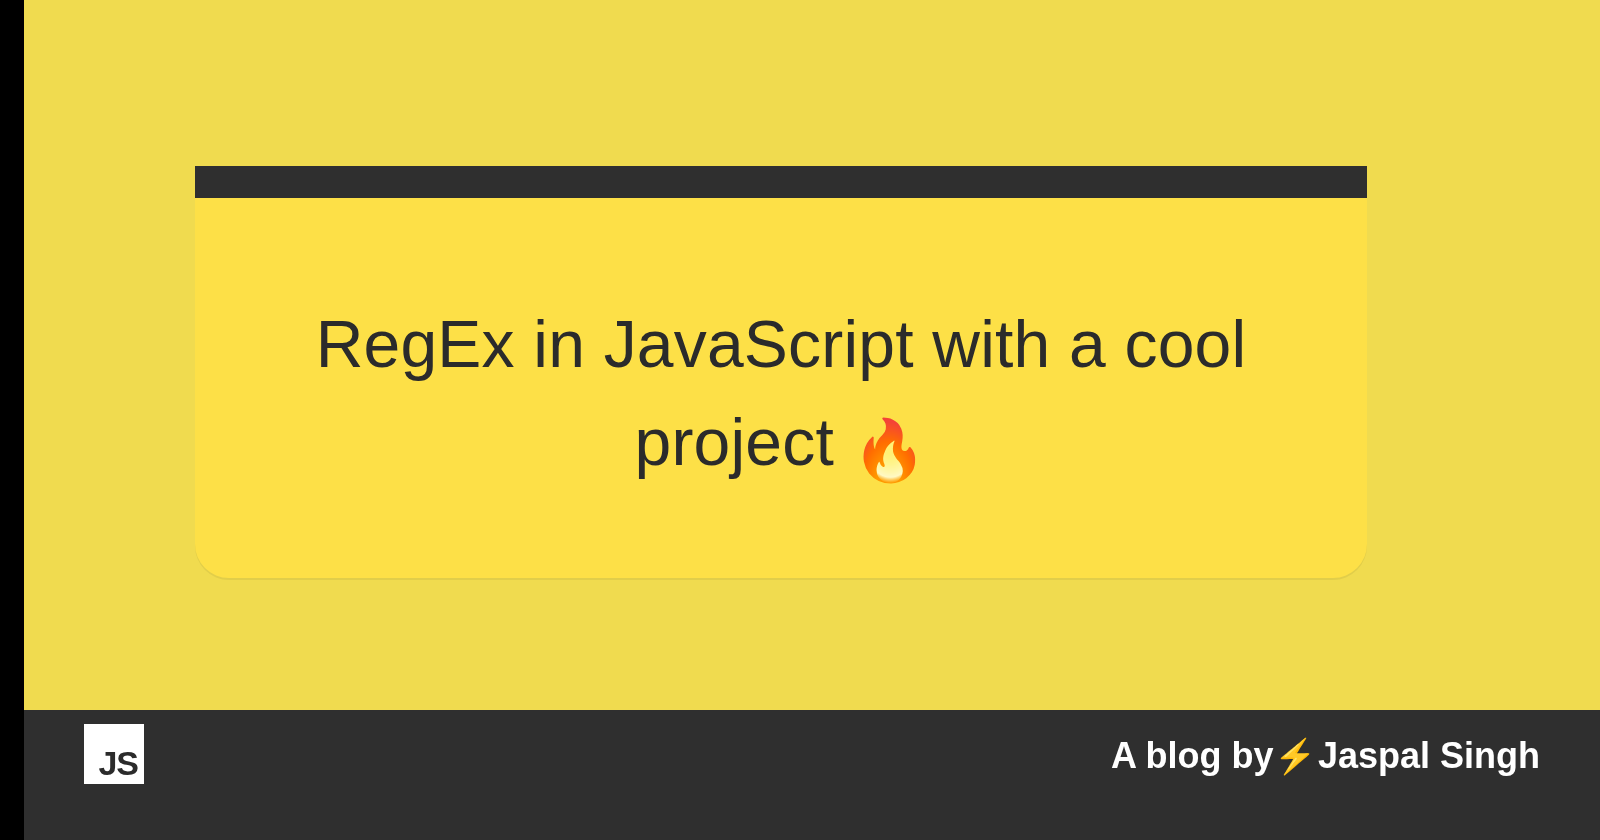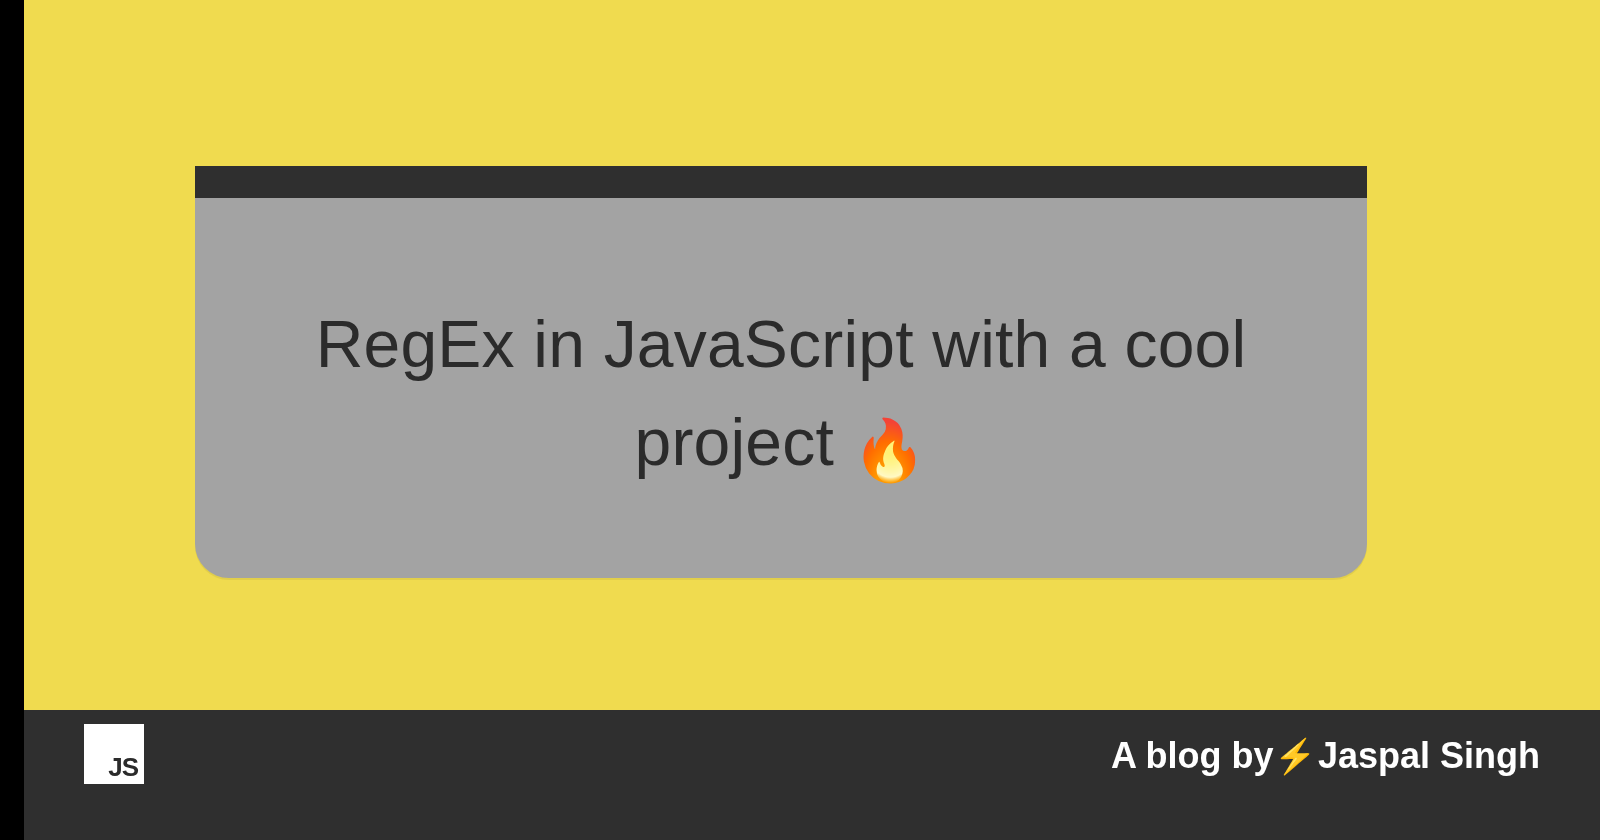--- a/index.html
+++ b/index.html
@@ -12,21 +12,21 @@
     .page-bg {
       position: absolute;
       left: 24px; top: 0;
       width: 1576px; height: 710px;
       background: #f0db4f;
     }
     .card {
       position: absolute;
       left: 195px; top: 166px;
       width: 1172px; height: 412px;
-      background: #a3a3a3;
+      background: #fde047;
       border-radius: 0 0 34px 34px;
       box-shadow: 0 2px 0 rgba(0,0,0,.06);
       overflow: hidden;
     }
     .card-topbar {
       height: 32px;
       background: #2f2f2f;
       width: 100%;
     }
     .card-title {
@@ -55,21 +55,21 @@
       background: #fff;
       display: flex;
       align-items: flex-end;
       justify-content: flex-end;
       padding: 4px 6px;
       overflow: hidden;
     }
     .js-logo-text {
       font-family: 'Segoe UI', Arial, sans-serif;
       font-weight: 700;
-      font-size: 26px;
+      font-size: 34px;
       color: #2b2b2b;
       letter-spacing: -1px;
       line-height: 1;
     }
     .byline {
       position: absolute;
       right: 60px; top: 735px;
       color: #fff;
       font-size: 36px;
       font-weight: 700;

